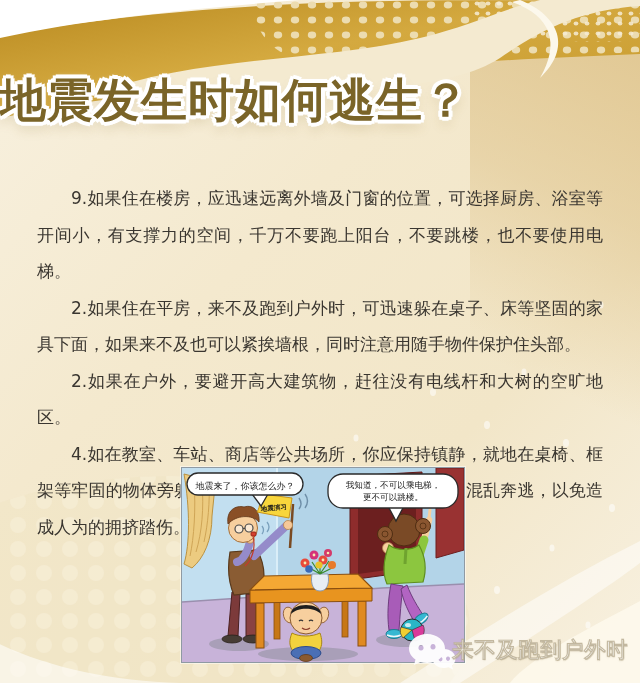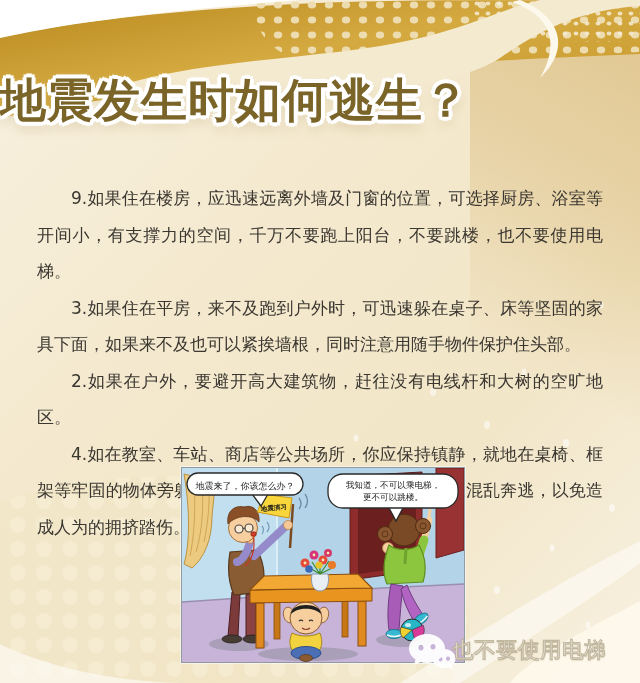--- a/index.html
+++ b/index.html
@@ -102,21 +102,21 @@
         <ellipse cx="552" cy="548" rx="2.5" ry="3.5"></ellipse>
       <ellipse cx="497" cy="590" rx="3" ry="4"></ellipse>
         <ellipse cx="588" cy="625" rx="2.5" ry="3.5"></ellipse>
     </g>
   </svg>
 
   <h1 class="title">地震发生时如何逃生？</h1>
 
   <div class="body-text">
     <p>9.如果住在楼房，应迅速远离外墙及门窗的位置，可选择厨房、浴室等开间小，有支撑力的空间，千万不要跑上阳台，不要跳楼，也不要使用电梯。</p>
-    <p>3.如果住在平房，来不及跑到户外时，可迅速躲在桌子、床等坚固的家具下面，如果来不及也可以紧挨墙根，同时注意用随手物件保护住头部。</p>
+    <p>2.如果住在平房，来不及跑到户外时，可迅速躲在桌子、床等坚固的家具下面，如果来不及也可以紧挨墙根，同时注意用随手物件保护住头部。</p>
     <p>2.如果在户外，要避开高大建筑物，赶往没有电线杆和大树的空旷地区。</p>
     <p>4.如在教室、车站、商店等公共场所，你应保持镇静，就地在桌椅、框架等牢固的物体旁躲藏，同时听从指挥，有序撤离，切忌混乱奔逃，以免造成人为的拥挤踏伤。</p>
   </div>
 
   <div class="cartoon">
     <svg width="282" height="194" viewBox="0 0 282 194">
 
       <rect x="0" y="0" width="282" height="194" fill="#b3d4e8"></rect>
       <rect x="0" y="0" width="95" height="140" fill="#c2dff0"></rect>
       <line x1="95" y1="0" x2="95" y2="130" stroke="#daeef8" stroke-width="2"></line>
@@ -251,15 +251,15 @@
   <svg class="wechat" viewBox="0 0 48 40">
     <g fill="#ffffff" fill-rule="evenodd" opacity=".95">
       <path d="M19,1 C9,1 1,7.5 1,15.5 C1,20 3.5,24 7.5,26.5 L6,32 L12.5,29 C14.5,29.6 16.7,30 19,30 C29,30 37,23.5 37,15.5 C37,7.5 29,1 19,1 Z
                M13,12 a2.6,2.8 0 1 0 0.01,0 Z
                M25,11 a2.6,2.8 0 1 0 0.01,0 Z"></path>
       <path d="M36,16 C29.5,16 24.5,20.3 24.5,25.5 C24.5,30.7 29.5,35 36,35 C37.6,35 39.2,34.7 40.6,34.2 L45,36.5 L43.9,32.4 C46.4,30.6 47.5,28.2 47.5,25.5 C47.5,20.3 42.5,16 36,16 Z
                M32.5,24 a2,2.2 0 1 0 0.01,0 Z
                M40,23.5 a2,2.2 0 1 0 0.01,0 Z"></path>
     </g>
   </svg>
-  <span class="footer-label">也不要使用电梯</span>
+  <span class="footer-label">来不及跑到户外时</span>
 
 </div>
 
 </body></html>

